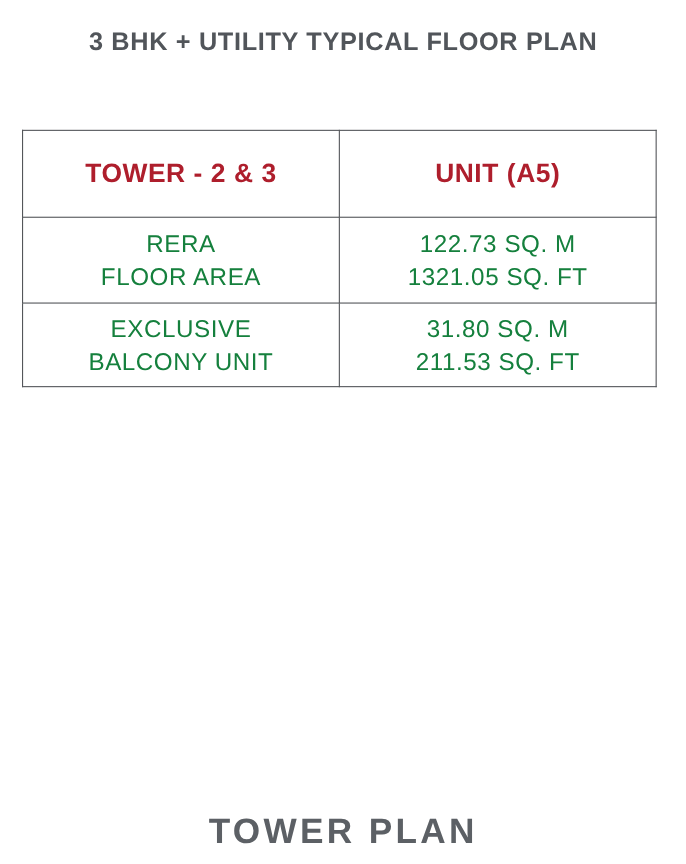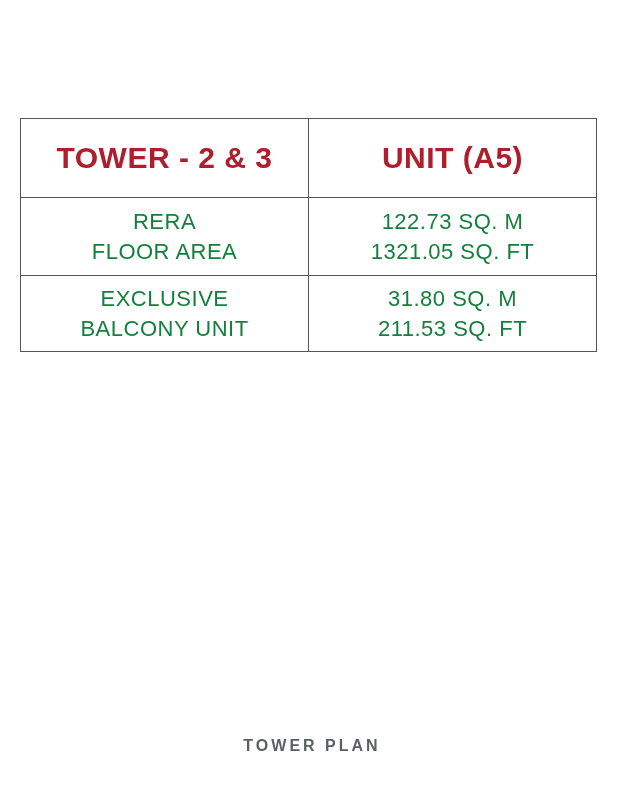--- a/index.html
+++ b/index.html
@@ -36,21 +36,21 @@
     table-layout: fixed;
   }
   table.spec-table td {
     border: 1.5px solid #54565a;
     text-align: center;
     vertical-align: middle;
     padding: 0;
   }
   .hdr-cell {
     color: #ae1e2c;
-    font-size: 30px;
+    font-size: 24px;
     font-weight: 700;
     letter-spacing: 0.5px;
   }
   .body-cell {
     color: #15803d;
     font-size: 22px;
     font-weight: 400;
     letter-spacing: 0.5px;
     line-height: 30px;
   }
@@ -61,41 +61,42 @@
     top: 435px;
     width: 470px;
     height: 280px;
   }
   .plan-caption {
     position: absolute;
     top: 737px;
     left: 0;
     width: 100%;
     text-align: center;
-    font-size: 16px;
+    font-size: 32px;
     font-weight: 700;
     letter-spacing: 3px;
     color: #5c6065;
   }
   .core-label {
     font-family: "Liberation Sans", sans-serif;
     font-size: 42px;
     fill: #111111;
   }
   .unit-label {
     font-family: "Liberation Sans", sans-serif;
     font-size: 16px;
     fill: #1c1c1c;
   }
 </style>
 </head>
 <body>
 
 <div class="page">
 
+  <div class="doc-title">3 BHK + UTILITY TYPICAL FLOOR PLAN</div>
 
   <table class="spec-table">
     <tbody>
         <tr style="height:79px;">
       <td class="hdr-cell">TOWER - 2 &amp; 3</td>
       <td class="hdr-cell">UNIT (A5)</td>
     </tr>
     <tr style="height:78px;">
       <td class="body-cell">
         <span>RERA</span>

